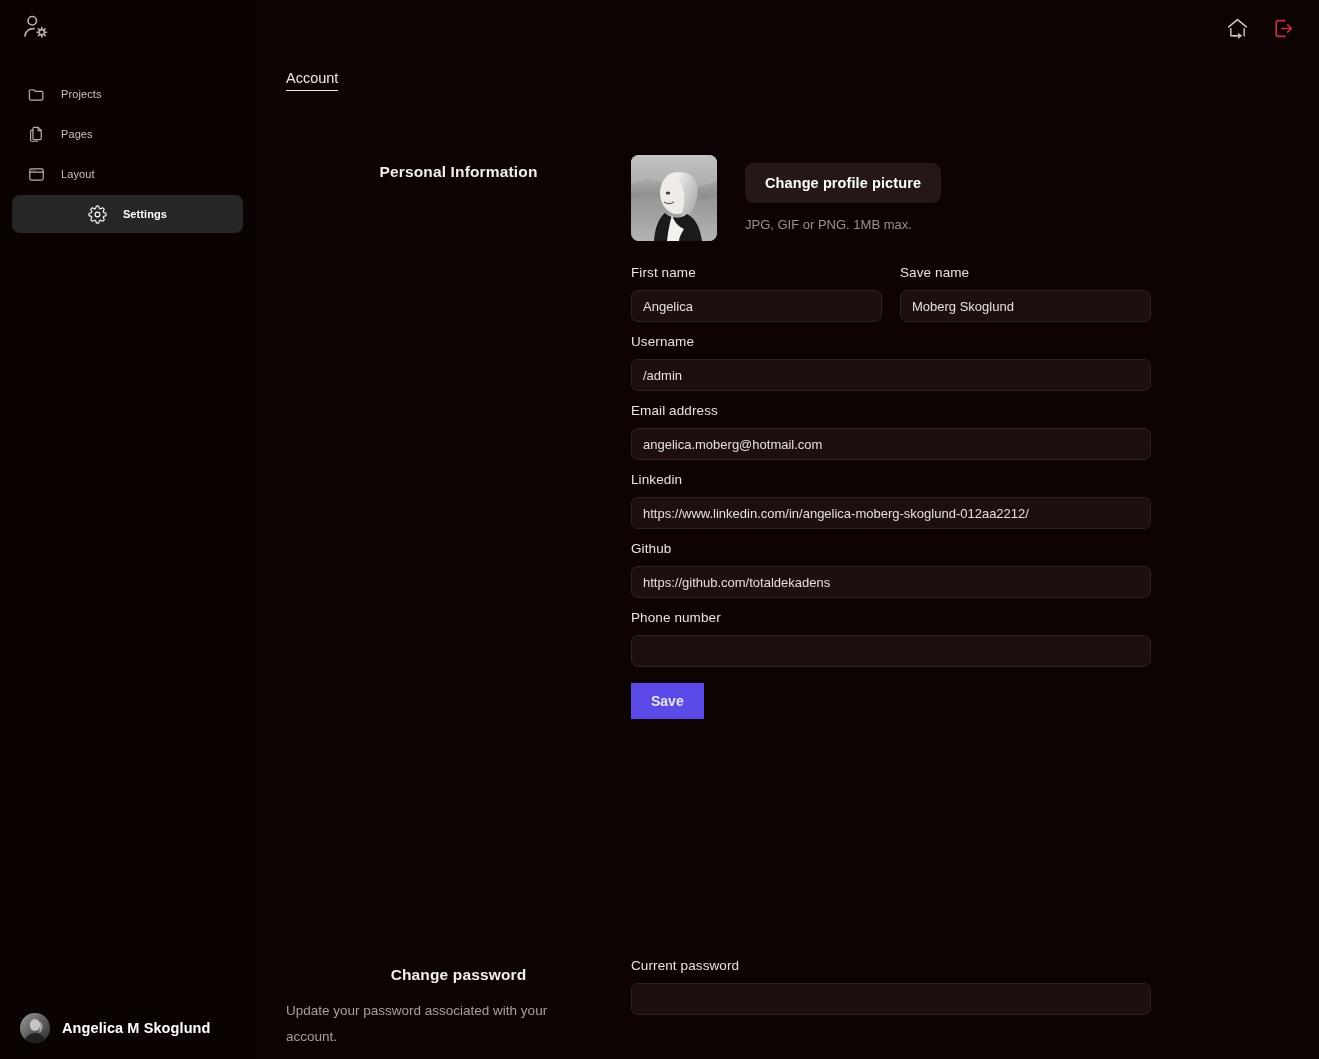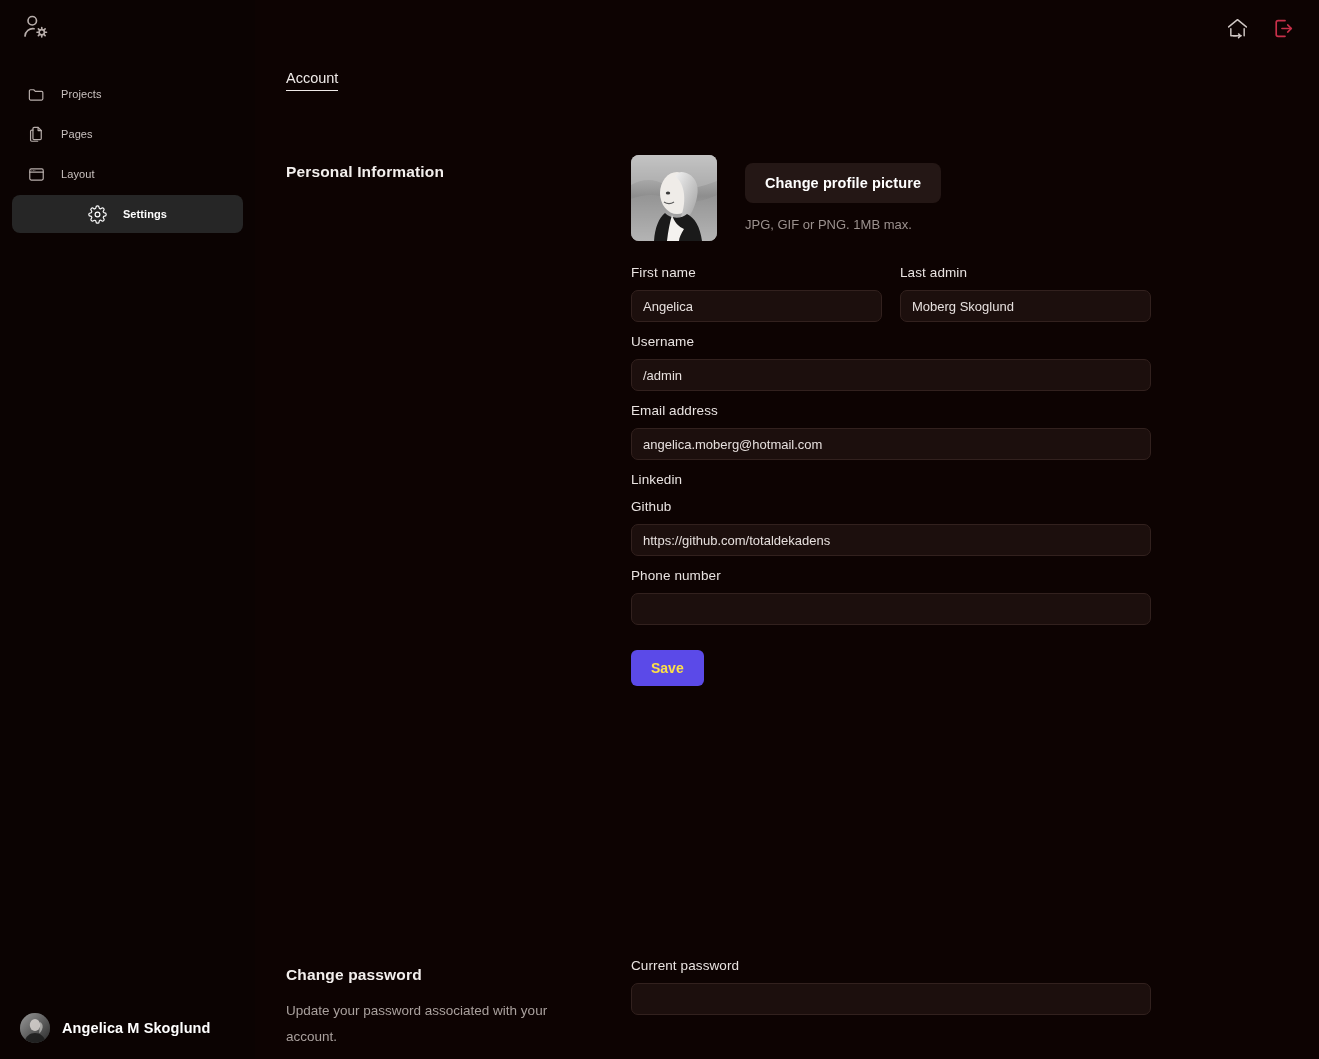--- a/index.html
+++ b/index.html
@@ -150,20 +150,21 @@
   .section-label {
     width: 345px;
     flex: 0 0 345px;
     padding-top: 8px;
   }
   .section-title {
     font-size: 15.5px;
     font-weight: 700;
     color: #f3efed;
     letter-spacing: .15px;
+    text-align: center;
   }
   .section-desc {
     margin-top: 14px;
     font-size: 13.5px;
     line-height: 1.95;
     color: #a9a09d;
     max-width: 278px;
   }
 
   .form-col {
@@ -229,25 +230,25 @@
   }
   .input::placeholder { color: #6d605c; }
   .row-2 {
     display: flex;
     gap: 18px;
     margin-bottom: 12px;
   }
   .row-2 .field { flex: 1 1 0; margin-bottom: 0; }
 
   .btn-primary {
-    margin-top: 13px;
+    margin-top: 4px;
     background: #5b4ae8;
-    color: #fde047;
+    color: #e5e5e5;
     border: none;
-    border-radius: 6px;
+    border-radius: 0;
     font-family: inherit;
     font-size: 14px;
     font-weight: 700;
     padding: 10px 20px;
     cursor: pointer;
   }
 </style>
 </head>
 <body>
 
@@ -396,37 +397,38 @@
               <div class="pic-hint">JPG, GIF or PNG. 1MB max.</div>
             </div>
           </div>
 
           <div class="row-2">
             <div class="field">
               <label class="field-label">First name</label>
               <input class="input" type="text" value="Angelica" style="">
             </div>
             <div class="field">
-              <label class="field-label">Last admin</label>
+              <label class="field-label">Save name</label>
               <input class="input" type="text" value="Moberg Skoglund" style="">
             </div>
           </div>
 
           <div class="field">
             <label class="field-label">Username</label>
             <input class="input" type="text" value="/admin" style="">
           </div>
 
           <div class="field">
             <label class="field-label">Email address</label>
             <input class="input" type="text" value="angelica.moberg@hotmail.com" style="">
           </div>
 
           <div class="field">
             <label class="field-label">Linkedin</label>
+            <input class="input" type="text" value="https://www.linkedin.com/in/angelica-moberg-skoglund-012aa2212/" style="">
           </div>
 
           <div class="field">
             <label class="field-label">Github</label>
             <input class="input" type="text" value="https://github.com/totaldekadens" style="">
           </div>
 
           <div class="field">
             <label class="field-label">Phone number</label>
             <input class="input" type="text" value="" style="">

